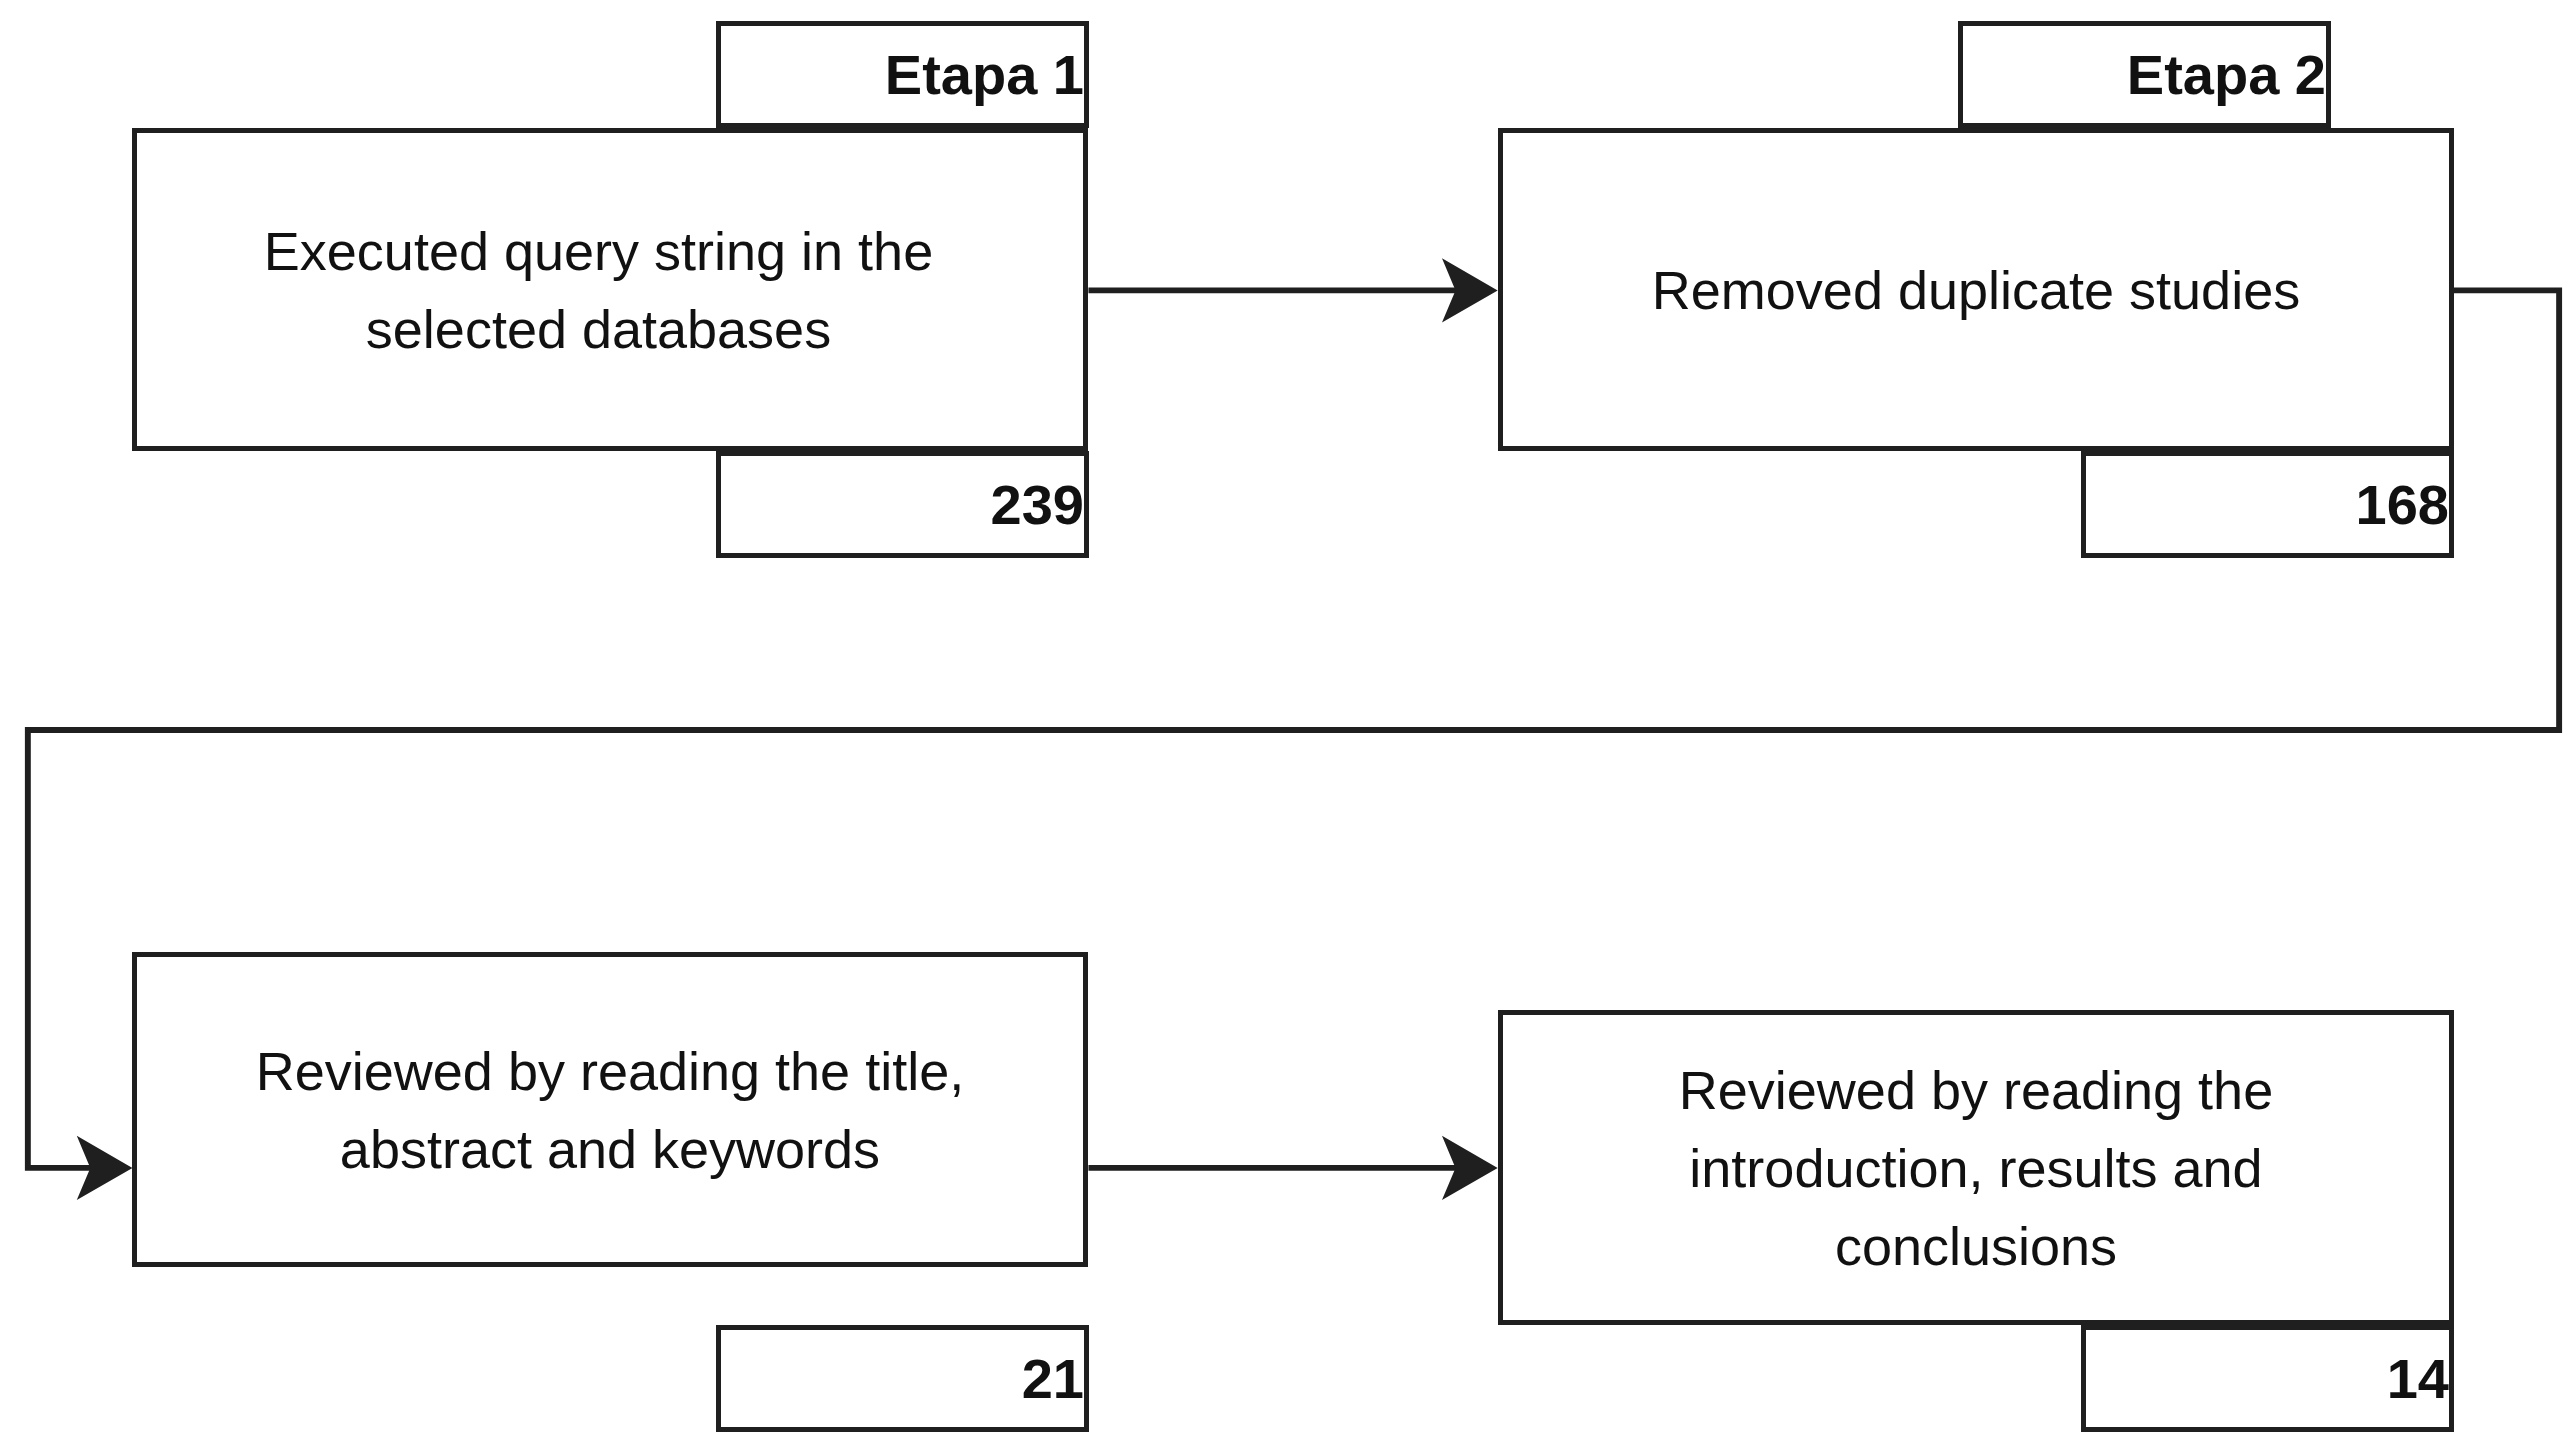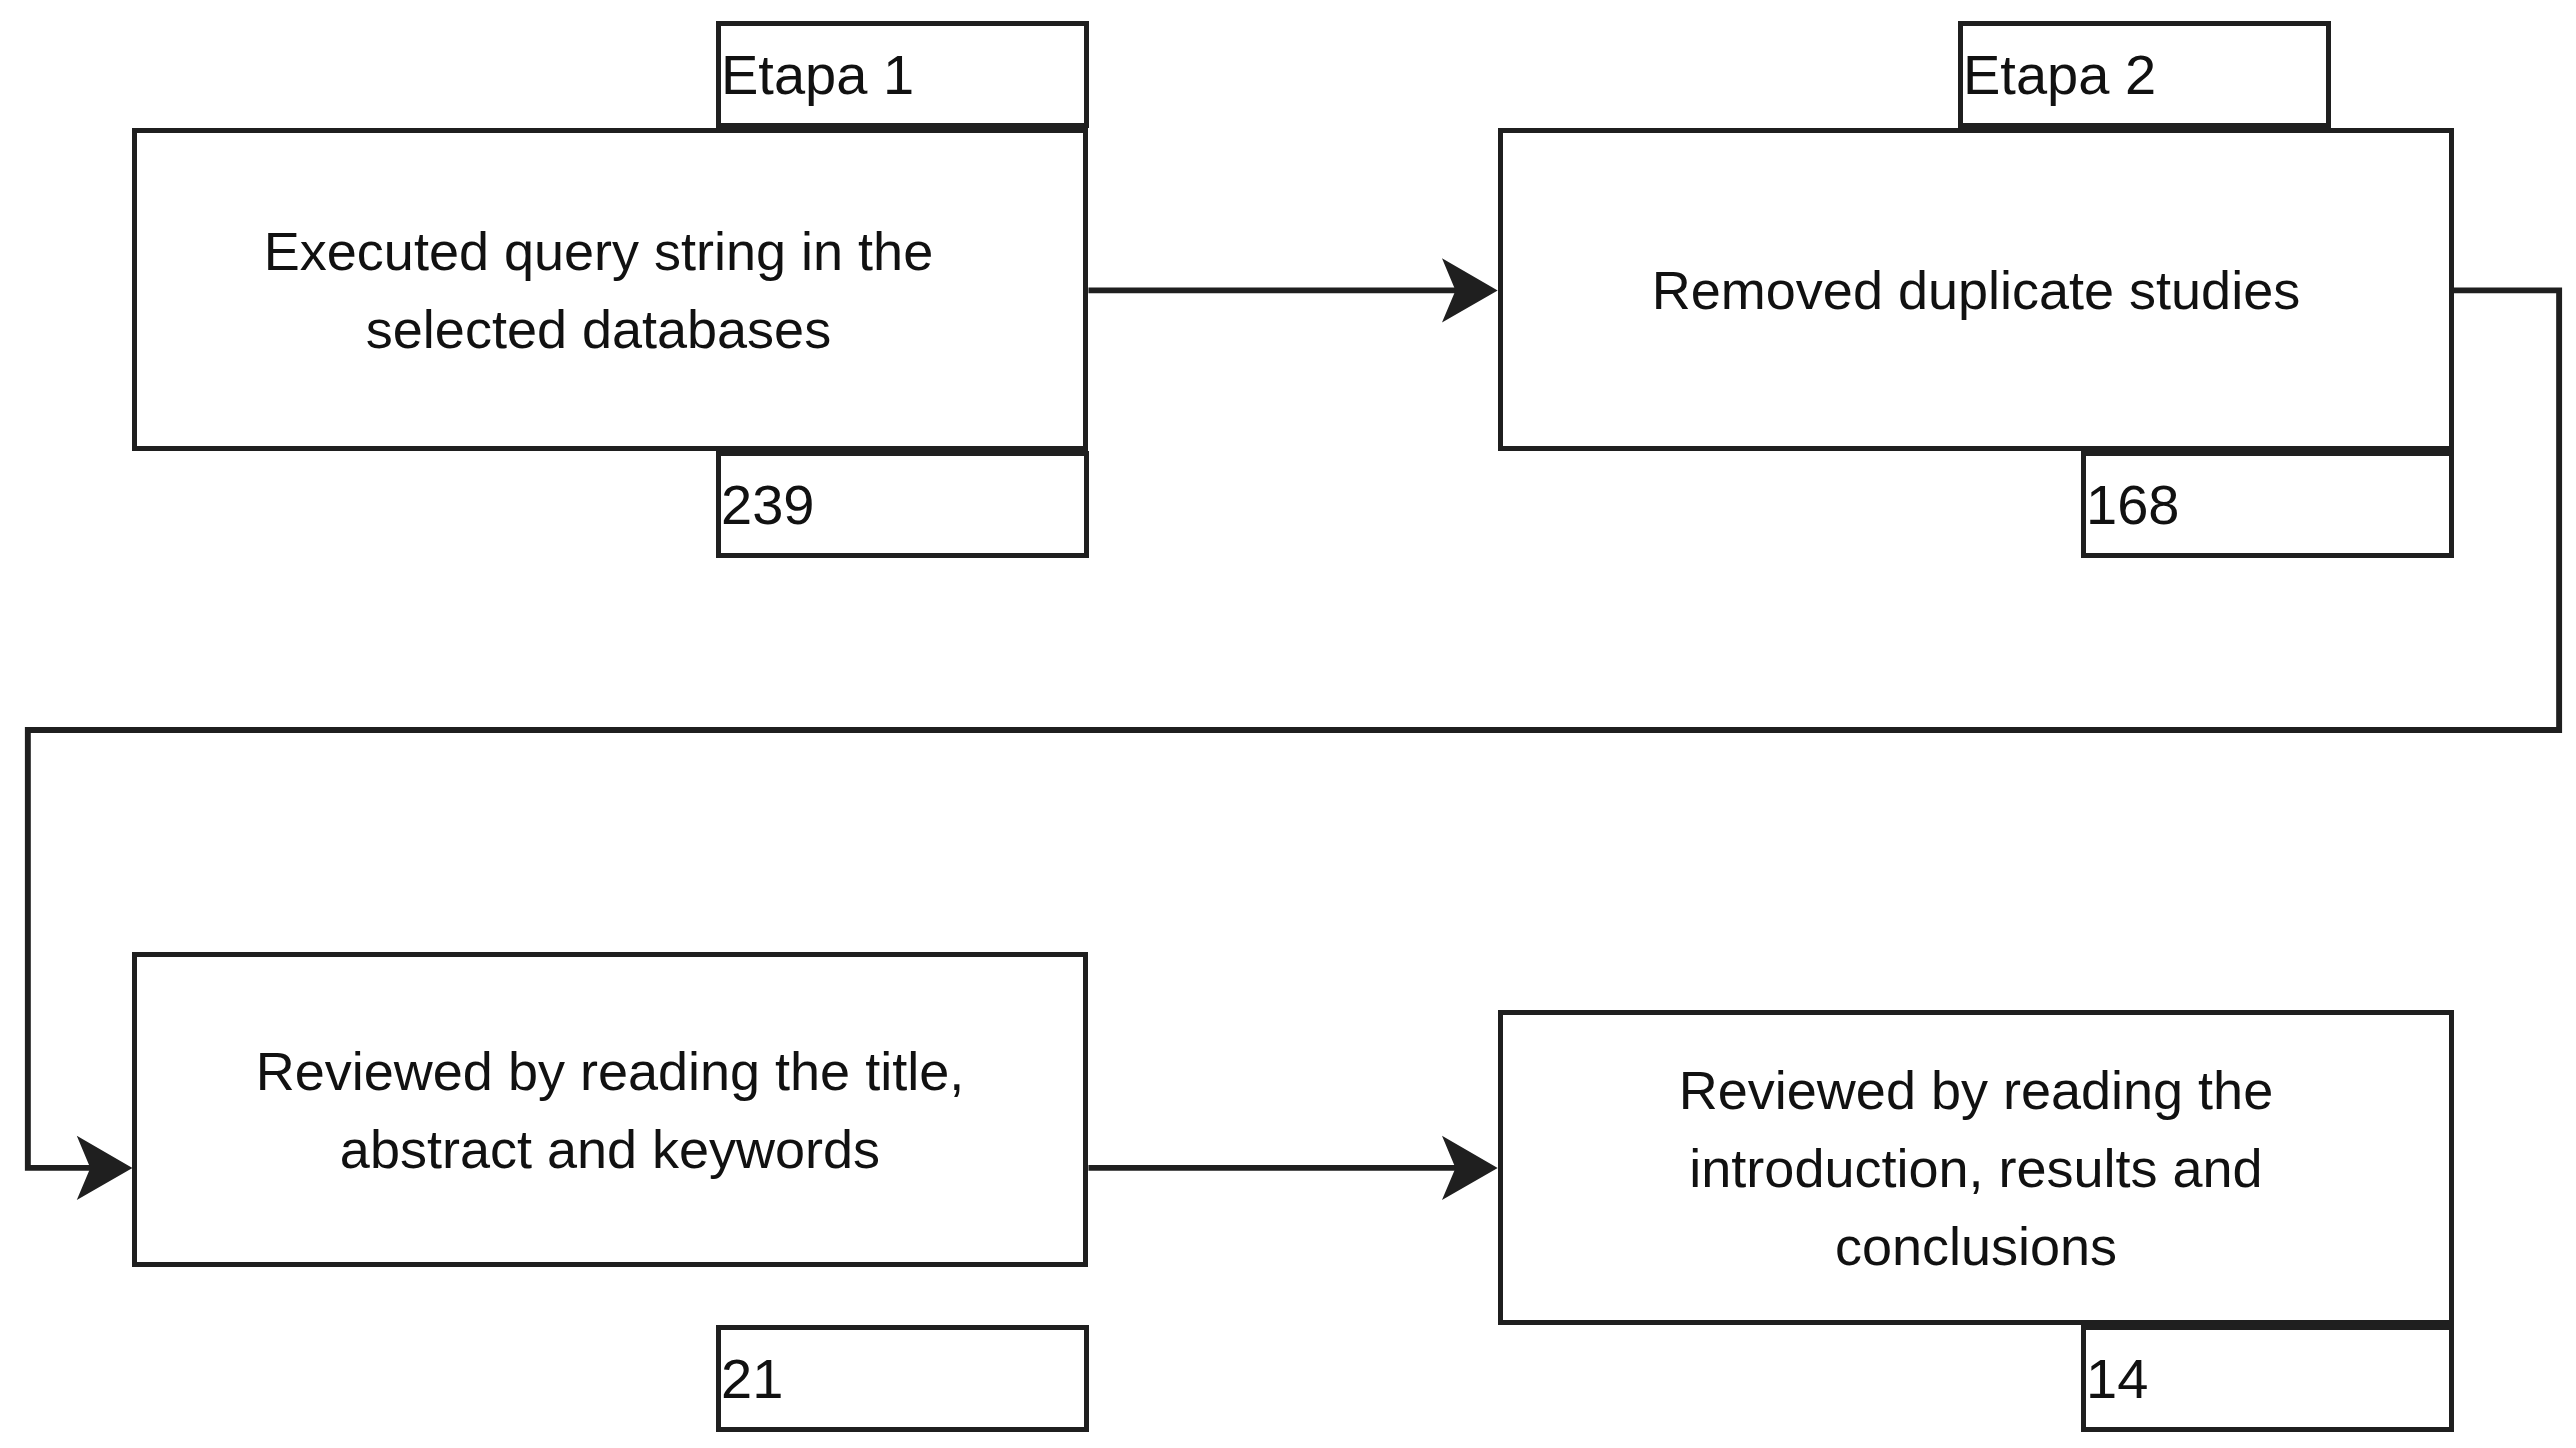--- a/index.html
+++ b/index.html
@@ -38,24 +38,24 @@
     padding: 0 42px;
     z-index: 2;
   }
   .tag {
     position: absolute;
     box-sizing: border-box;
     border: 5px solid #1f1f1f;
     background: #ffffff;
     display: flex;
     align-items: center;
-    justify-content: flex-start;
+    justify-content: flex-end;
     text-align: center;
     font-size: 56px;
-    font-weight: normal;
+    font-weight: bold;
     width: 373px;
     height: 107px;
     z-index: 3;
   }
   
   .m1 { left: 132px;  top: 128px;  width: 956px; height: 323px; padding-left: 19px; }
   .m2 { left: 1498px; top: 128px;  width: 956px; height: 323px; }
   .m3 { left: 132px;  top: 952px; width: 956px; height: 315px; }
   .m4 { left: 1498px; top: 1010px; width: 956px; height: 315px; }
 

